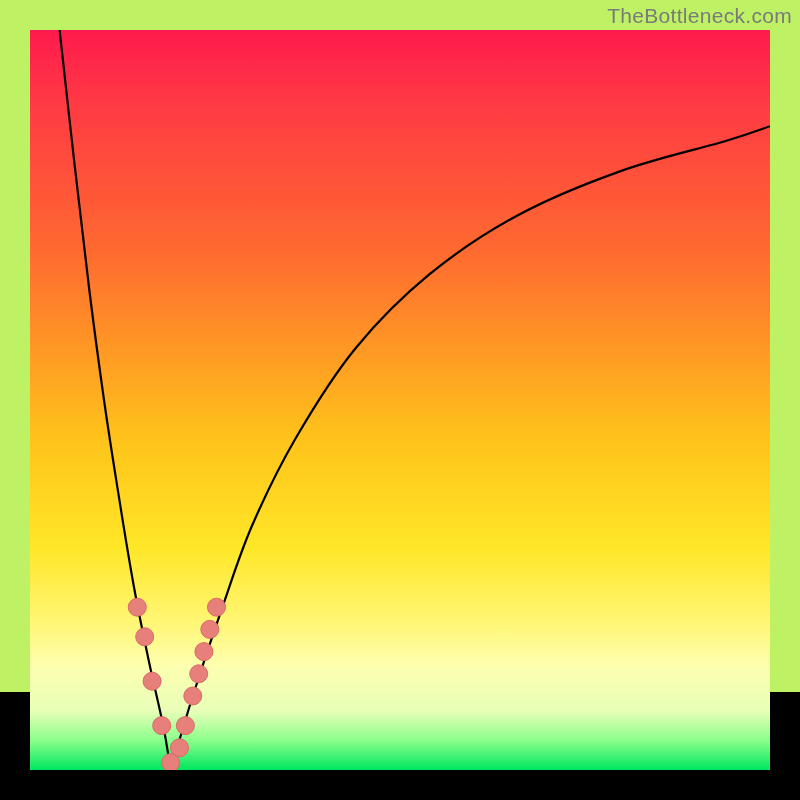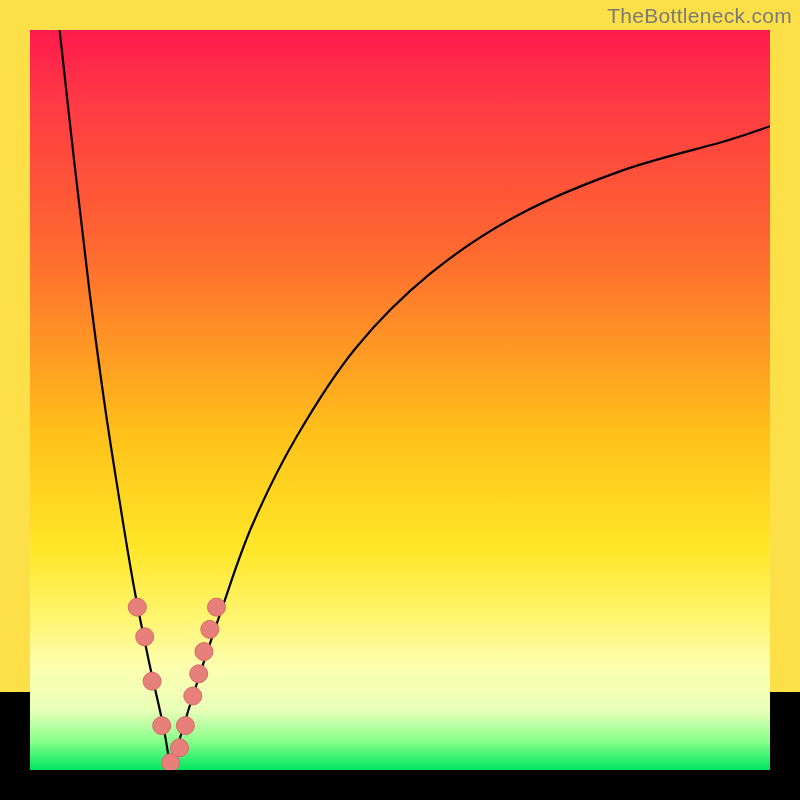--- a/index.html
+++ b/index.html
@@ -10,21 +10,21 @@
     overflow: hidden;
     background: #000;
     font-family: Arial, Helvetica, sans-serif;
   }
   .frame {
     position: absolute;
     top: 0;
     left: 0;
     width: 800px;
     height: 692px;
-    background: #fde047;
+    background: #bef264;
   }
   .plot-area {
     position: absolute;
     top: 30px;
     left: 30px;
     width: 740px;
     height: 740px;
     overflow: hidden;
   }
   .gradient-bg {

